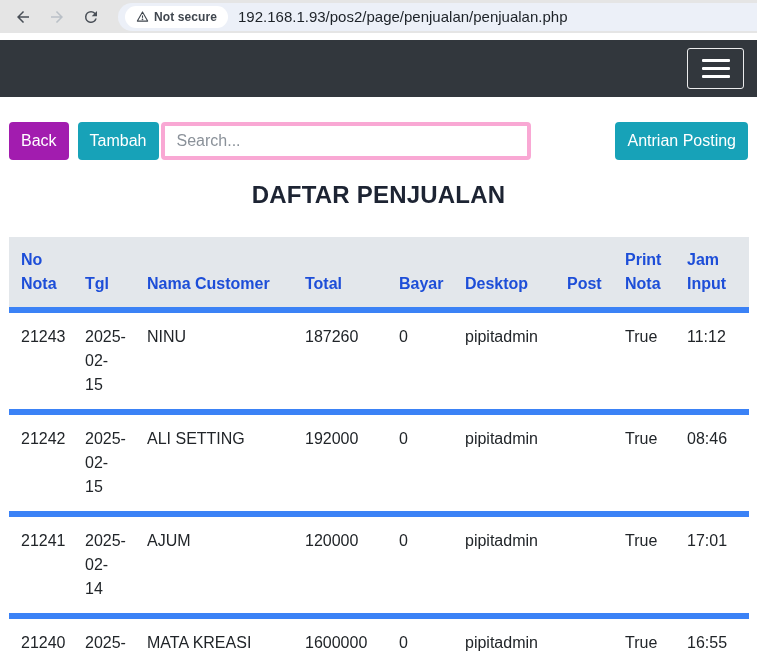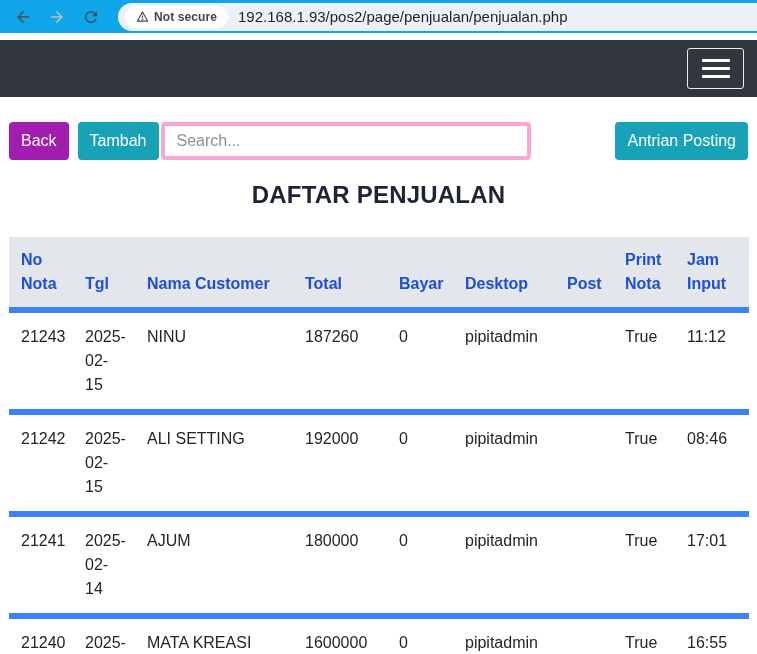--- a/index.html
+++ b/index.html
@@ -1,20 +1,20 @@
 <!DOCTYPE html>
 <html><head>
 <meta charset="utf-8">
 <style>
   * { box-sizing: border-box; margin: 0; padding: 0; }
   html,body { width: 757px; height: 654px; overflow: hidden; background:#fff;
     font-family: "Liberation Sans", "DejaVu Sans", sans-serif; }
 
   
-  .browser-bar { height: 33px; background:#0ea5e9; display:flex; align-items:center; padding-left:6px; }
+  .browser-bar { height: 33px; background:#e5e5e5; display:flex; align-items:center; padding-left:6px; }
   .nav-icon { width:18px; height:18px; margin:0 8px; flex:0 0 auto; }
   .nav-icon svg { width:18px; height:18px; display:block; }
   .address-bar { flex:1; height:28px; margin-left:10px; background:#ecf0f8;
     border-radius:14px 0 0 14px; display:flex; align-items:center; padding-left:7px; min-width:0; }
   .security-chip { display:flex; align-items:center; gap:5px; background:#ffffff;
     border-radius:11px; height:22px; padding:0 11px; flex:0 0 auto; }
   .security-chip .chip-label { font-size:12px; font-weight:700; color:#40474f; letter-spacing:.1px; }
   .warning-icon svg { width:13px; height:13px; display:block; }
   .url-text { margin-left:10px; font-size:15px; color:#1d2228; white-space:nowrap; overflow:hidden; }
 
@@ -145,21 +145,21 @@
     <td>0</td>
     <td>pipitadmin</td>
     <td></td>
     <td>True</td>
     <td>08:46</td>
   </tr>
         <tr>
     <td>21241</td>
     <td>2025-02-14</td>
     <td>AJUM</td>
-    <td>180000</td>
+    <td>120000</td>
     <td>0</td>
     <td>pipitadmin</td>
     <td></td>
     <td>True</td>
     <td>17:01</td>
   </tr>
         <tr>
     <td>21240</td>
     <td>2025-02-14</td>
     <td>MATA KREASI</td>

